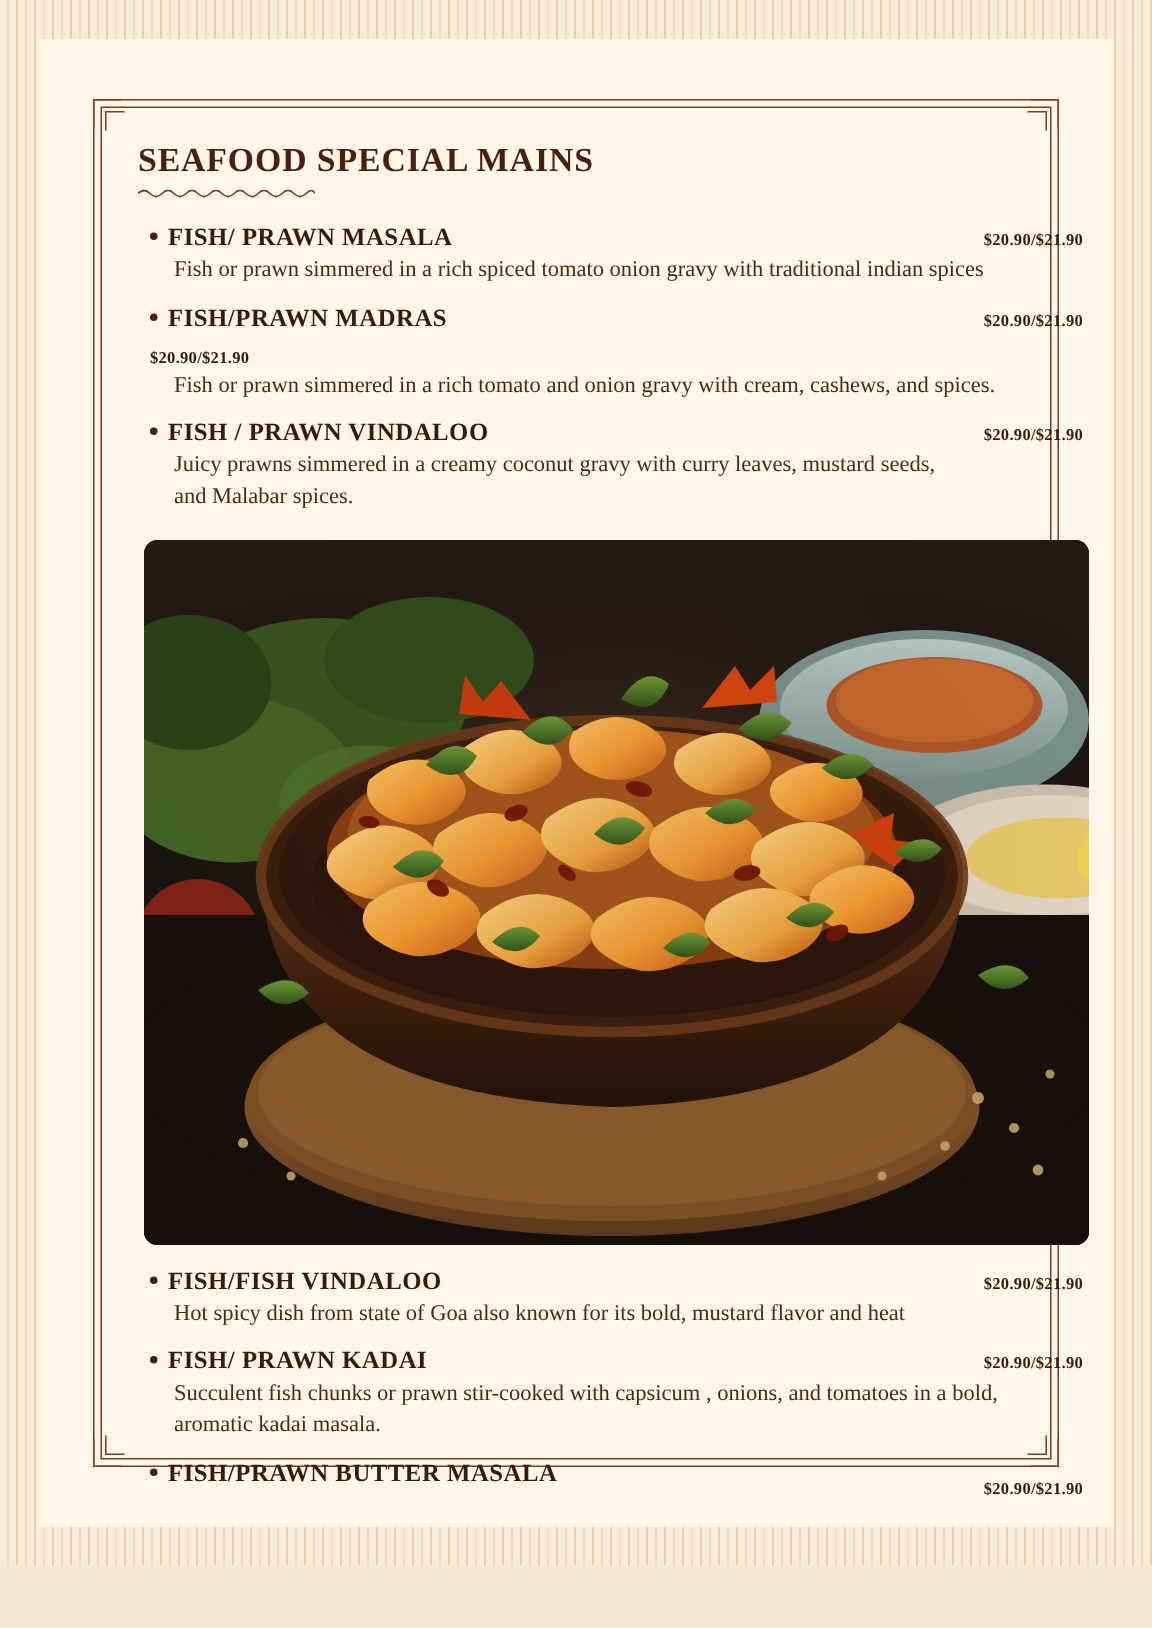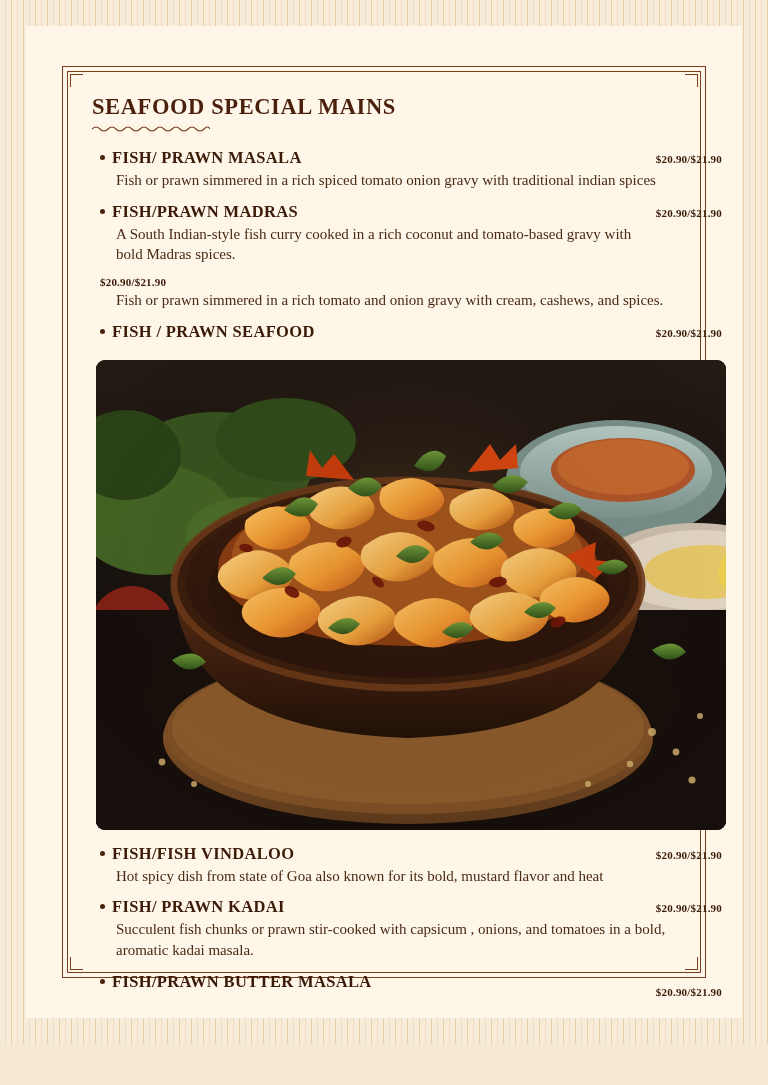--- a/index.html
+++ b/index.html
@@ -211,38 +211,38 @@
         </li>
 
         <li class="menu-item">
           <div class="item-head">
             <span class="item-name-wrap">
               <span class="bullet"></span>
               <span class="item-name">FISH/PRAWN MADRAS</span>
             </span>
             <span class="item-price">$20.90/$21.90</span>
           </div>
-          <div class="item-desc" style="max-width:545px">A South Indian-style fish curry cooked in a rich coconut and tomato-based gravy with bold Madras spices.</div>
         </li>
 
         <li class="menu-item">
           <div class="item-head">
             <span class="item-price">$20.90/$21.90</span>
           </div>
           <div class="item-desc">Fish or prawn simmered in a rich tomato and onion gravy with cream, cashews, and spices.</div>
         </li>
 
         <li class="menu-item">
           <div class="item-head">
             <span class="item-name-wrap">
               <span class="bullet"></span>
-              <span class="item-name">FISH / PRAWN SEAFOOD</span>
-            </span>
-            <span class="item-price">$20.90/$21.90</span>
-          </div>
+              <span class="item-name">FISH / PRAWN VINDALOO</span>
+            </span>
+            <span class="item-price">$20.90/$21.90</span>
+          </div>
+          <div class="item-desc" style="max-width:520px">Juicy prawns simmered in a creamy coconut gravy with curry leaves, mustard seeds, and Malabar spices.</div>
         </li>
 
       </ul>
 
       <div class="photo" title="">
         <svg viewBox="0 0 630 470" preserveAspectRatio="xMidYMid slice">
           <defs>
             <linearGradient id="bg" x1="0" y1="0" x2="0" y2="1">
               <stop offset="0%" stop-color="#241a14"></stop>
               <stop offset="45%" stop-color="#1a1410"></stop>

